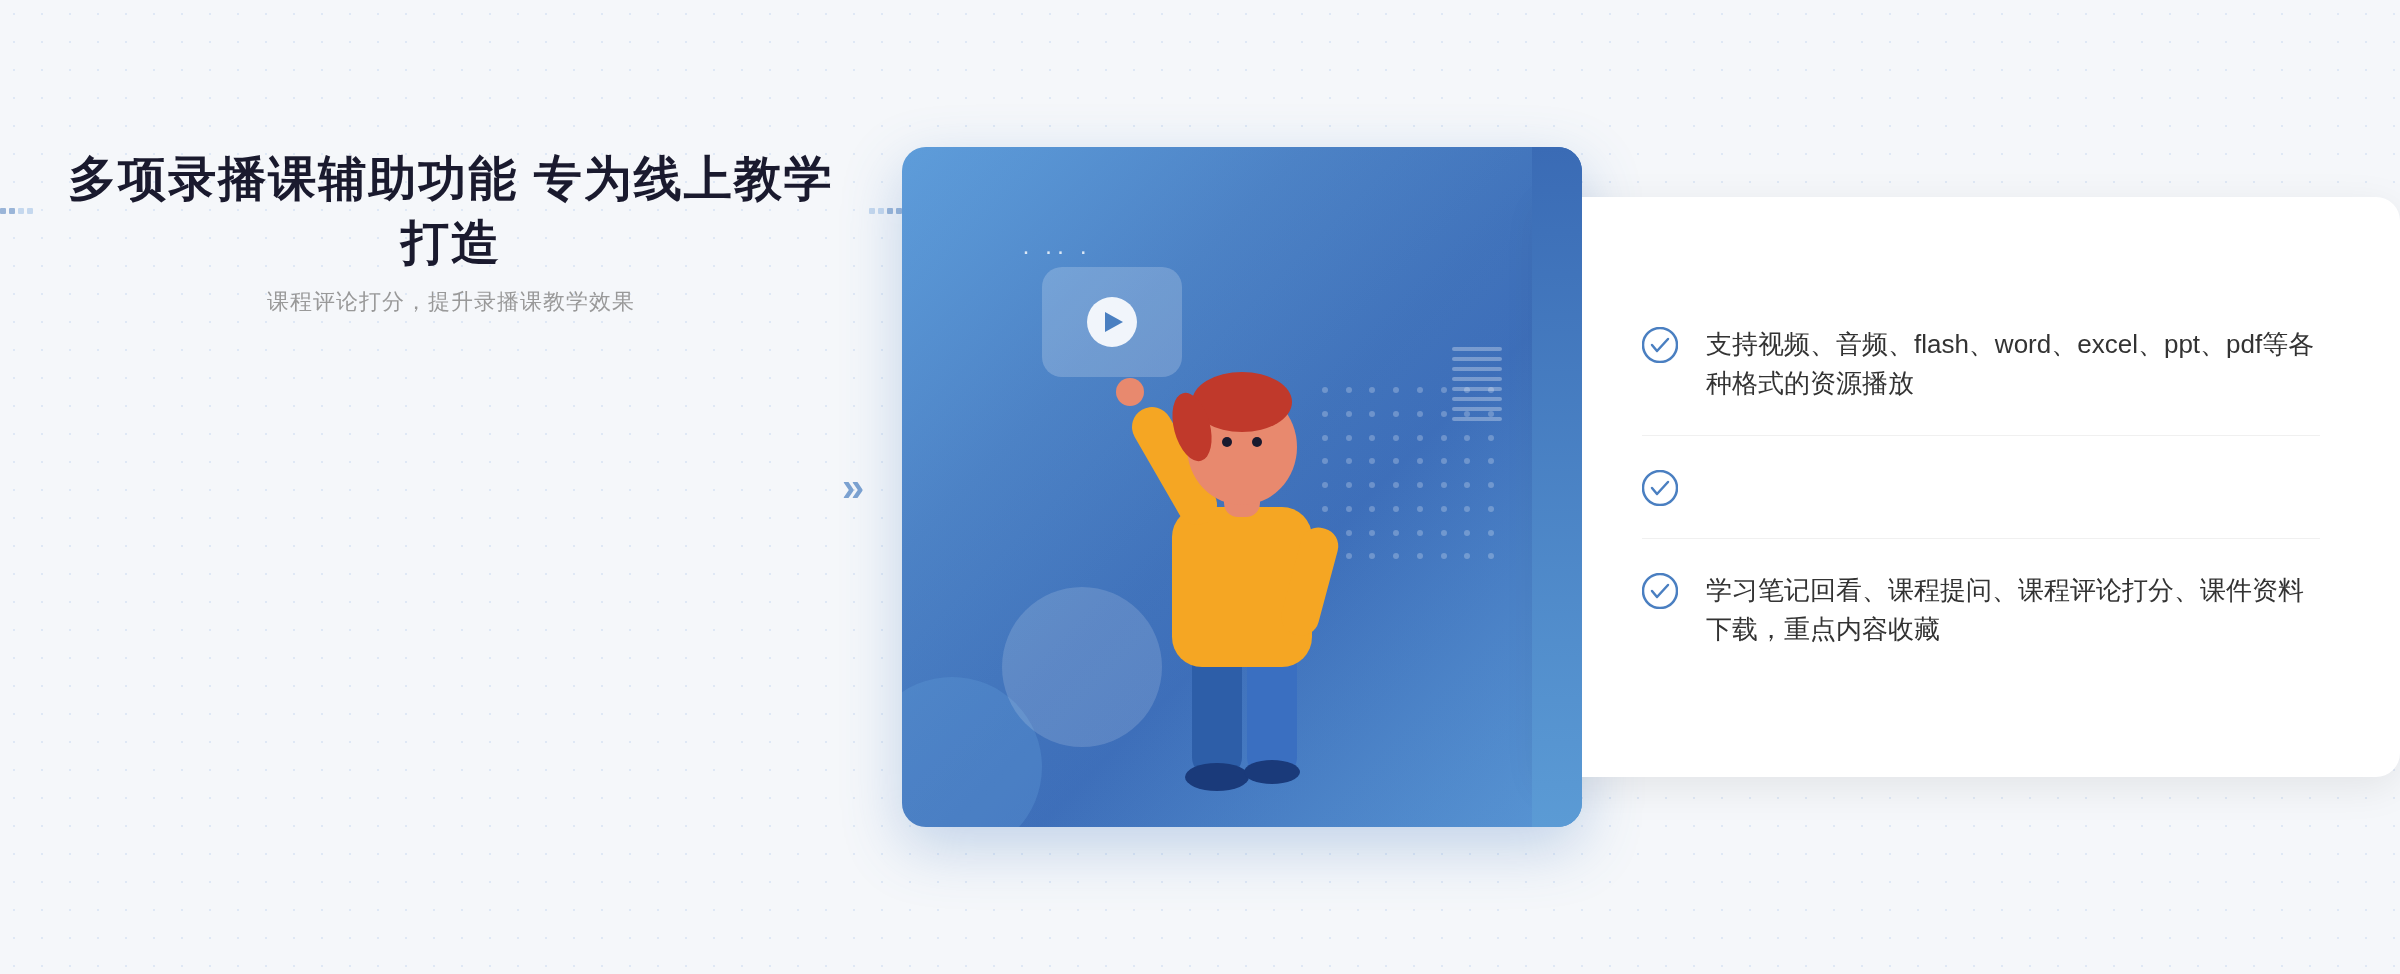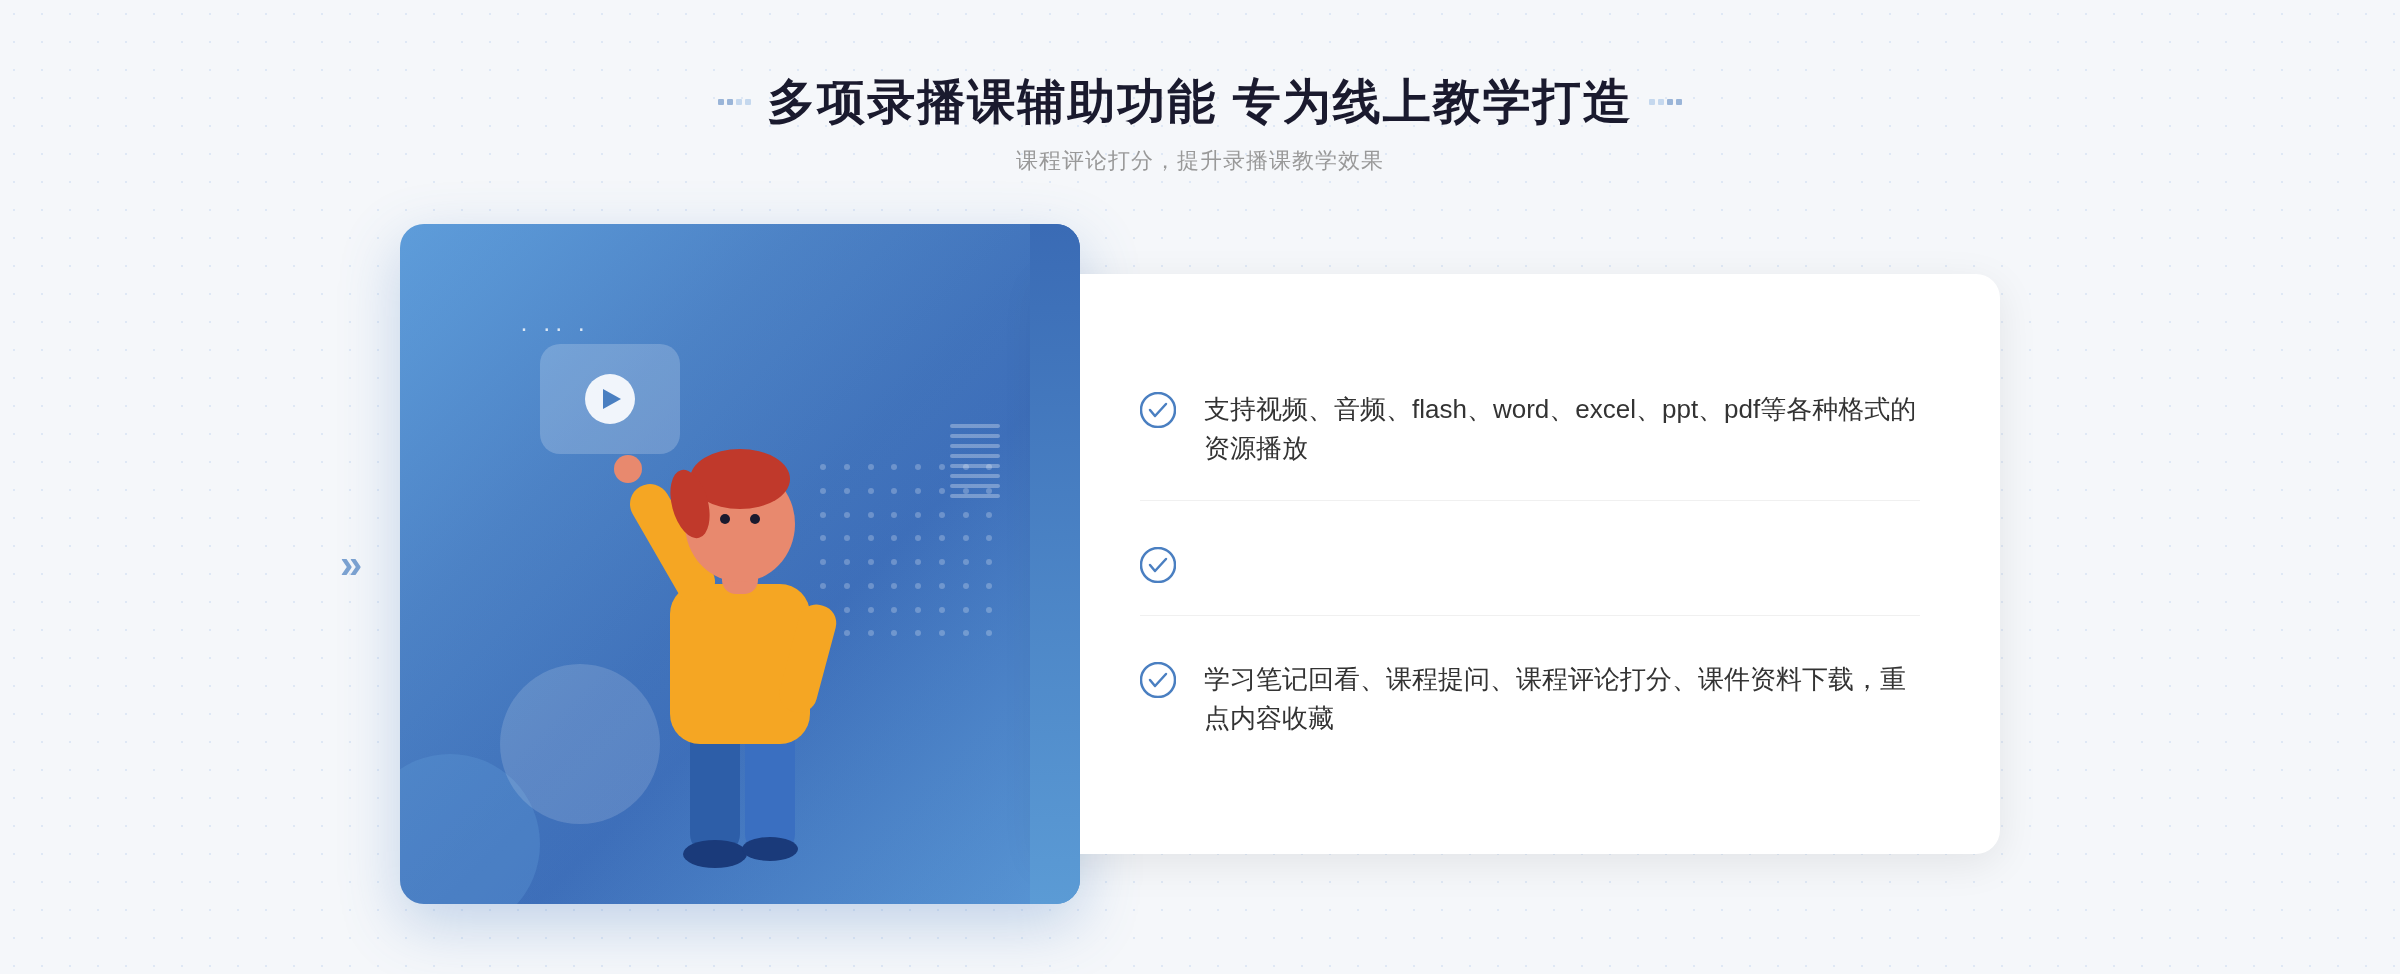--- a/index.html
+++ b/index.html
@@ -25,22 +25,21 @@
       background-size: 28px 28px;
       opacity: 0.5;
       z-index: 0;
     }
 
     .page-wrapper {
       position: relative;
       z-index: 1;
       width: 100%;
       display: flex;
-      flex-direction: column;
-      align-items: center;
+      flex-direction: row;
     }
 
     
     .header-section {
       text-align: center;
       margin-bottom: 48px;
       position: relative;
       display: flex;
       flex-direction: column;
       align-items: center;
@@ -239,21 +238,21 @@
     .features-panel {
       flex: 1;
       background: white;
       border-radius: 0 24px 24px 0;
       margin-left: -40px;
       padding: 60px 80px 60px 100px;
       min-height: 580px;
       display: flex;
       flex-direction: column;
       justify-content: center;
-      gap: 12px;
+      gap: 0;
       box-shadow: 0 10px 40px rgba(0,0,0,0.08);
       position: relative;
       z-index: 1;
     }
 
     .feature-item {
       display: flex;
       align-items: flex-start;
       gap: 28px;
       padding: 32px 0;

